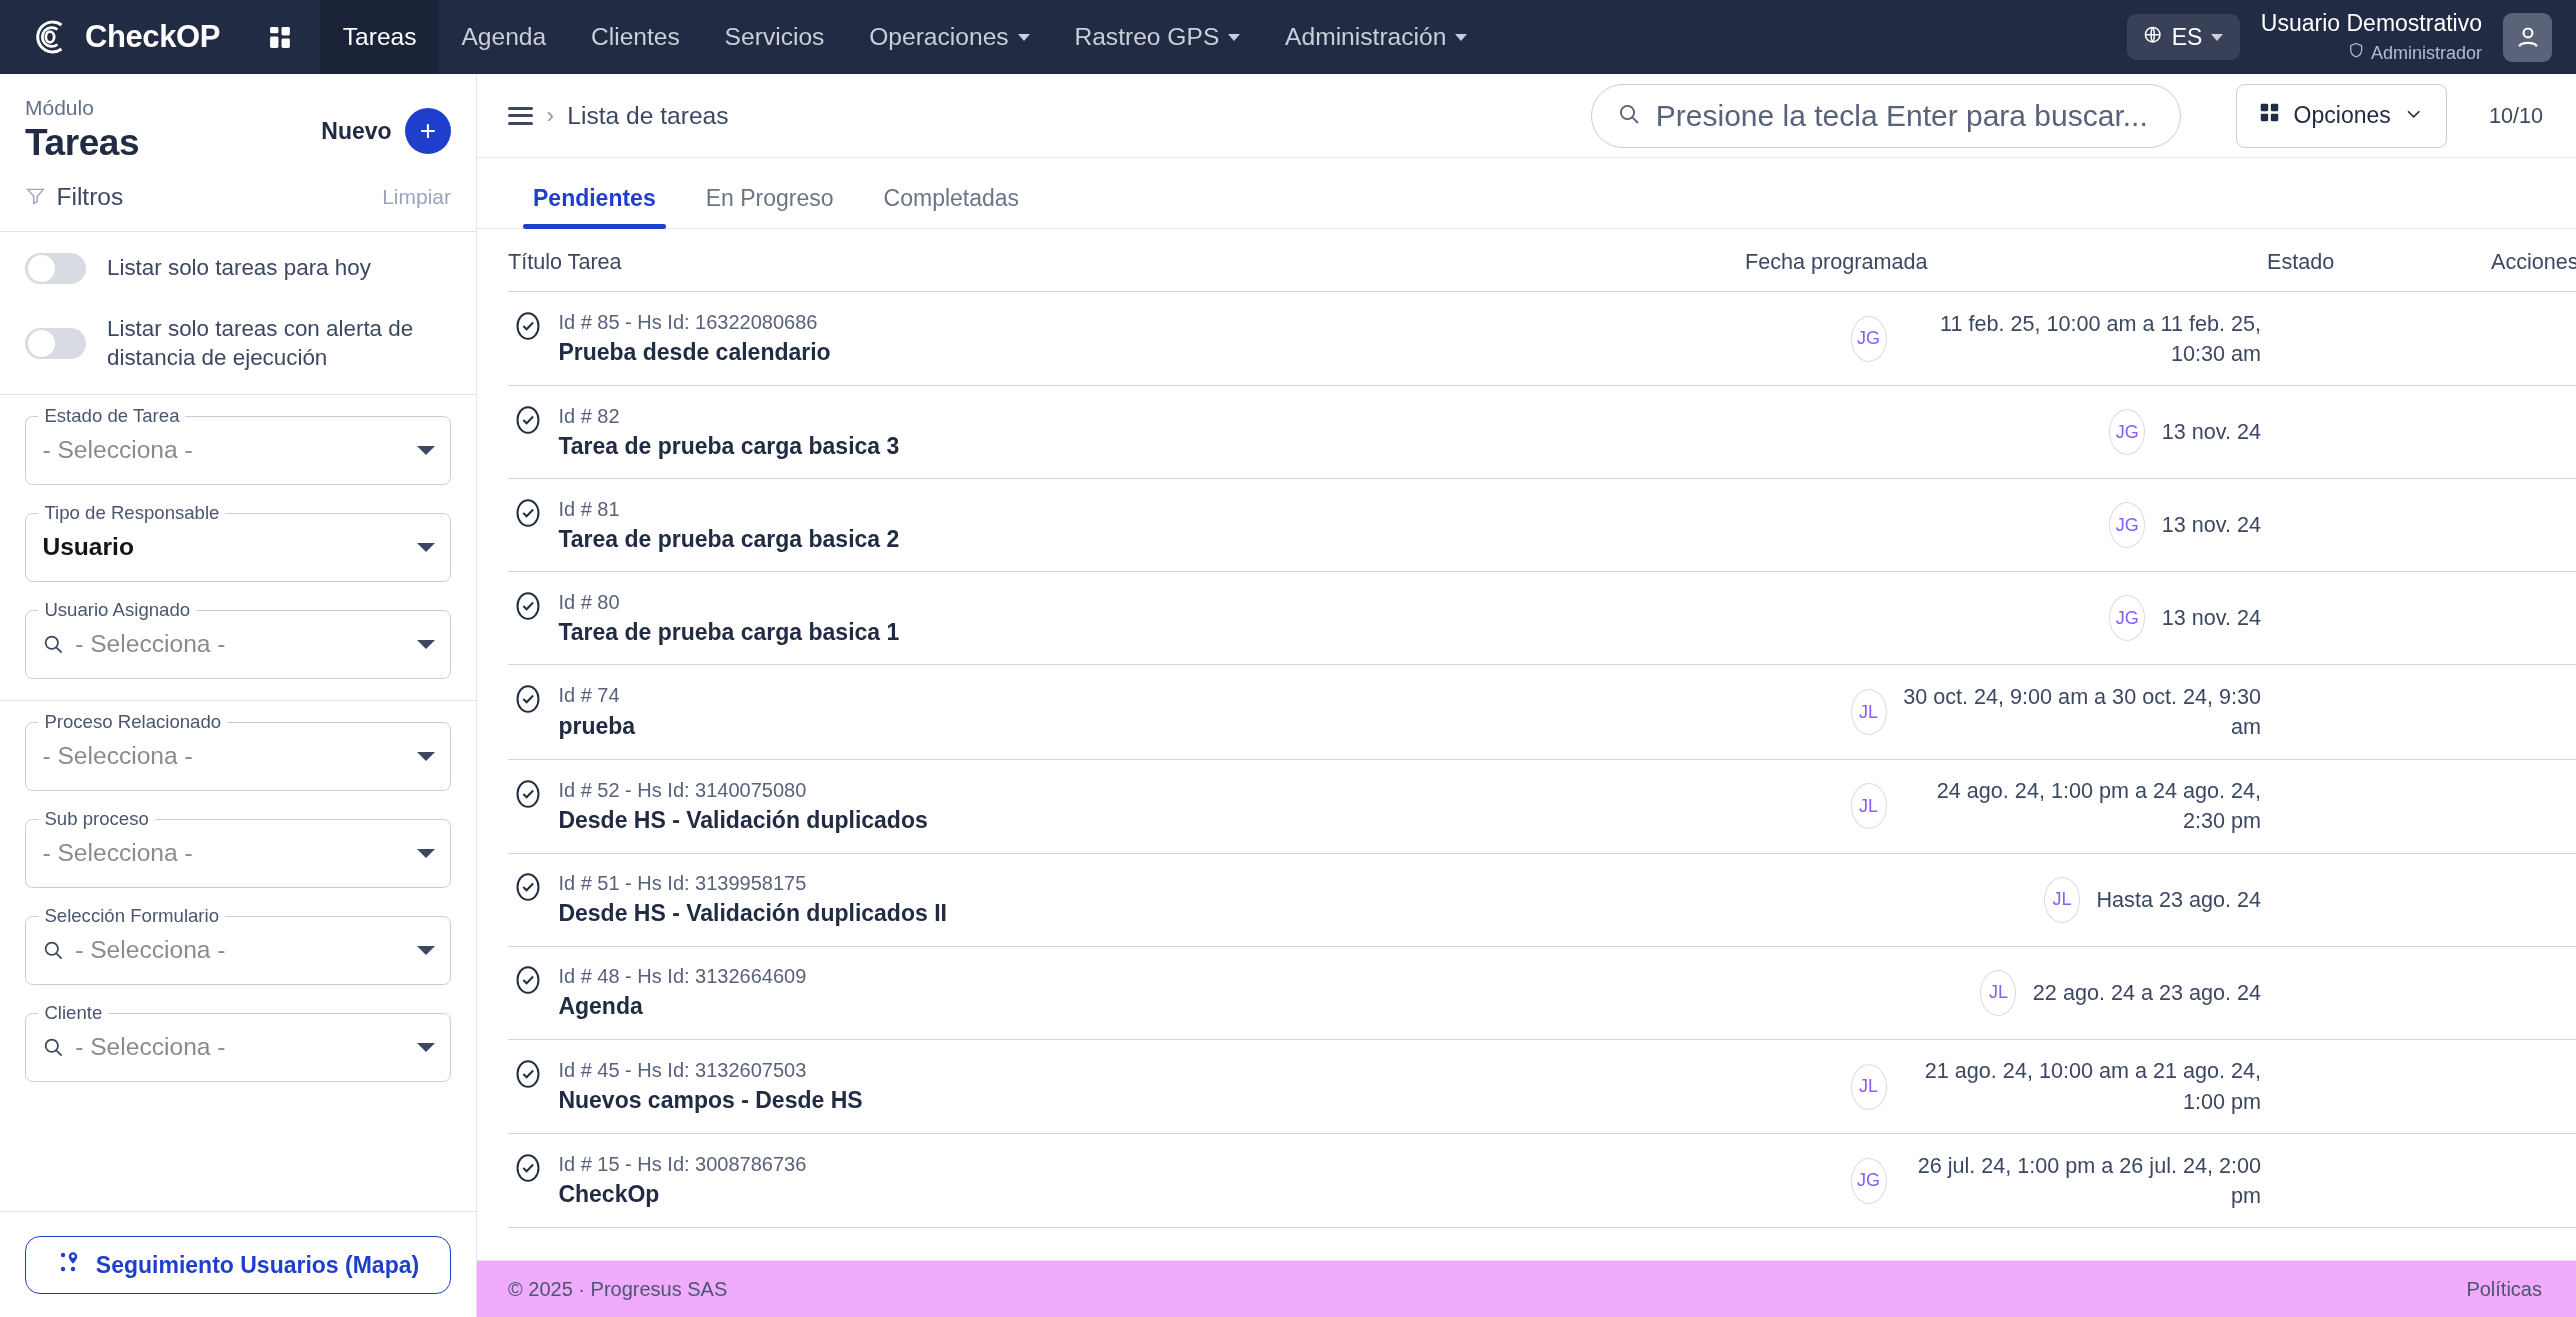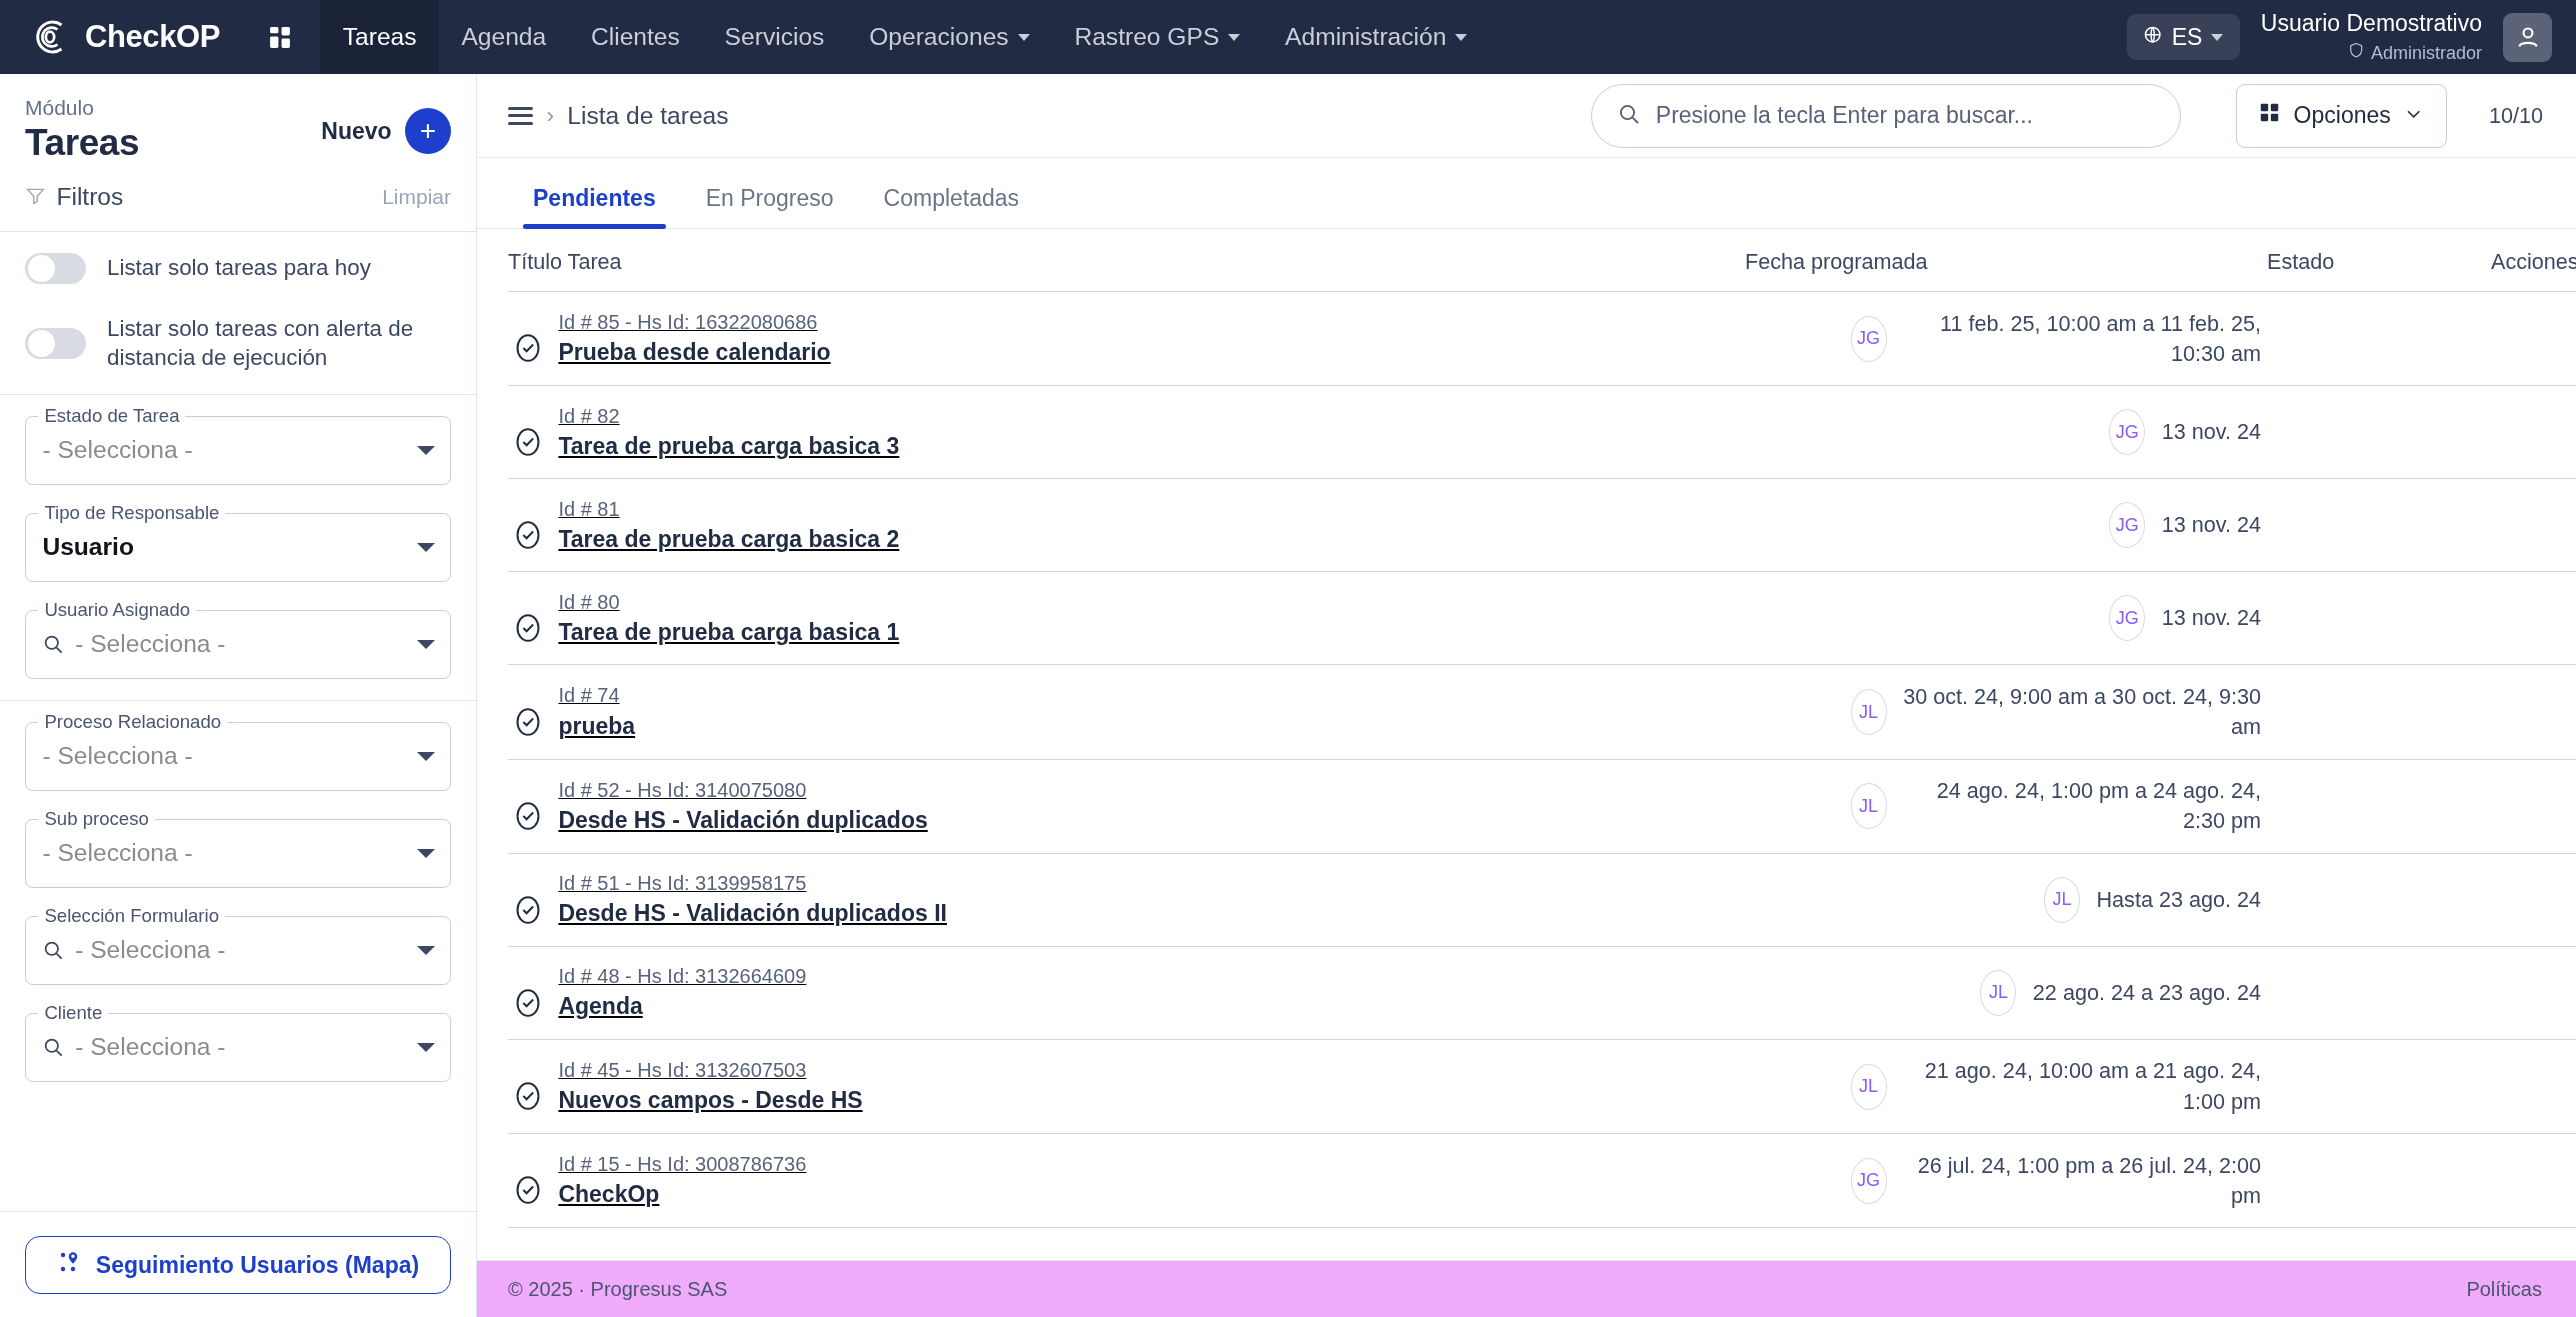--- a/index.html
+++ b/index.html
@@ -141,21 +141,21 @@
   .hamburger { display:flex; flex-direction: column; gap: 4.5px; cursor:pointer; }
   .hamburger span { display:block; width: 25px; height: 3px; background:#3c4762; border-radius:1.5px; }
   .bc-sep { color: #8e97ab; font-size: 22.4px; }
   .bc-text { font-size: 24.6px; color: #3c4762; }
   .search-wrap { margin-left: auto; }
   .search-box {
     width: 590px; height: 64px; border: 0.7px solid #c7cddb; border-radius: 33px;
     display: flex; align-items: center; gap: 15px; padding: 0 25px; background: #fff;
   }
   .search-input {
-    border: none; outline: none; flex: 1 1 auto; font-size: 23px; color: #3c4762;
+    border: none; outline: none; flex: 1 1 auto; font-size: 30px; color: #3c4762;
     font-family: "Liberation Sans", sans-serif; background: transparent;
   }
   .search-input::placeholder { color: #58627a; }
   .opciones-btn {
     margin-left: 40px; height: 64px; border: 0.7px solid #c7cddb; border-radius: 9px;
     display: flex; align-items: center; gap: 13.4px; padding: 0 22.4px; cursor: pointer;
     font-size: 23px; color: #212B44; background:#fff;
   }
   .counter { margin-left: 27px; font-size: 21.6px; color: #3c4762; white-space: nowrap; }
 
@@ -175,21 +175,21 @@
   table.tasks th {
     font-size: 21.6px; font-weight: 400; color: #3c4762; padding: 19.4px 0 16.4px 0;
     text-align: left; border-bottom: 0.7px solid #cfd5e4;
   }
   th.c-title { width: 1237px; padding-left: 6px; }
   th.c-date  { width: 522px;  text-align: right; padding-right: 127px;}
   th.c-state { width: 224px;  text-align: right; padding-right: 30px;}
   th.c-act   { width: 158px;  text-align: right; padding-right: 9px;}
 
   table.tasks td { border-bottom: 0.7px solid #cfd5e4; padding: 16.4px 0; vertical-align: middle; }
-  .title-cell { display: flex; align-items: flex-end; gap: 16.4px; padding-left: 6px; text-decoration: underline; }
+  .title-cell { display: flex; align-items: flex-start; gap: 16.4px; padding-left: 6px; }
   .check-oval { flex: 0 0 auto; }
   .task-meta { font-size: 20px; color: #58627a; line-height: 1.3; }
   .task-title { font-size: 23px; font-weight: 700; color: #212B44; line-height: 1.35; margin-top: 2.2px; }
   .date-cell { display: flex; align-items: center; justify-content: flex-end; gap: 16.4px; padding-right: 6px;}
   .ini-oval {
     flex: 0 0 auto; width: 36px; height: 46px; border: 0.7px solid #d7dbe5; border-radius: 50%;
     display: flex; align-items: center; justify-content: center;
     font-size: 18px; color: #8b5cf6;
   }
   .date-text { font-size: 21.6px; color: #3c4762; text-align: right; line-height: 1.4; max-width: 358px; }

